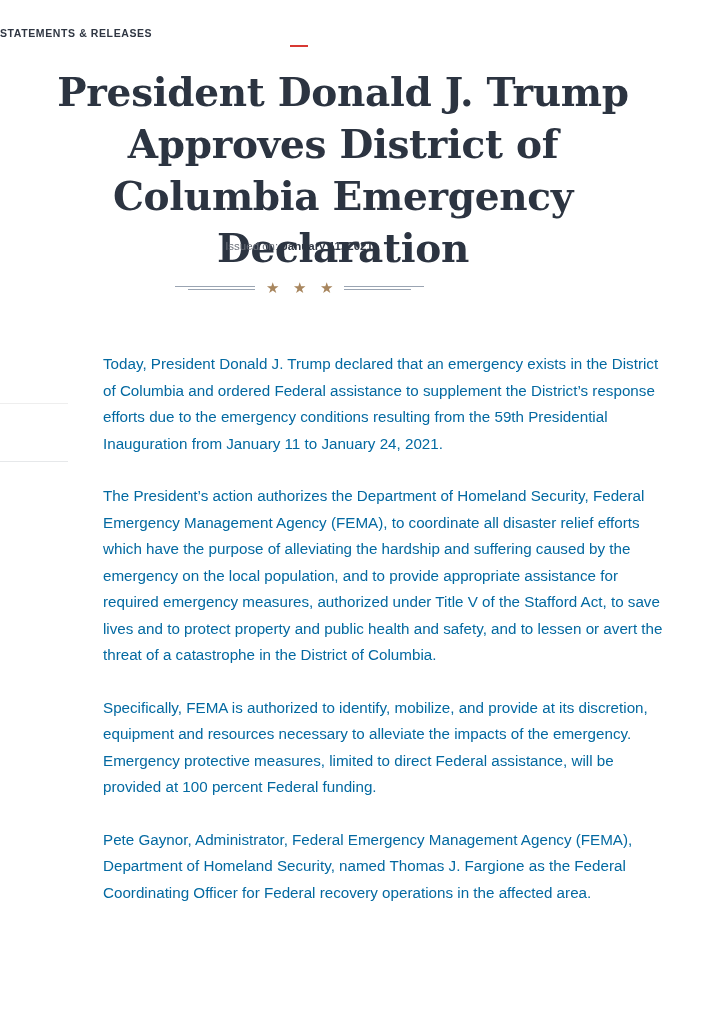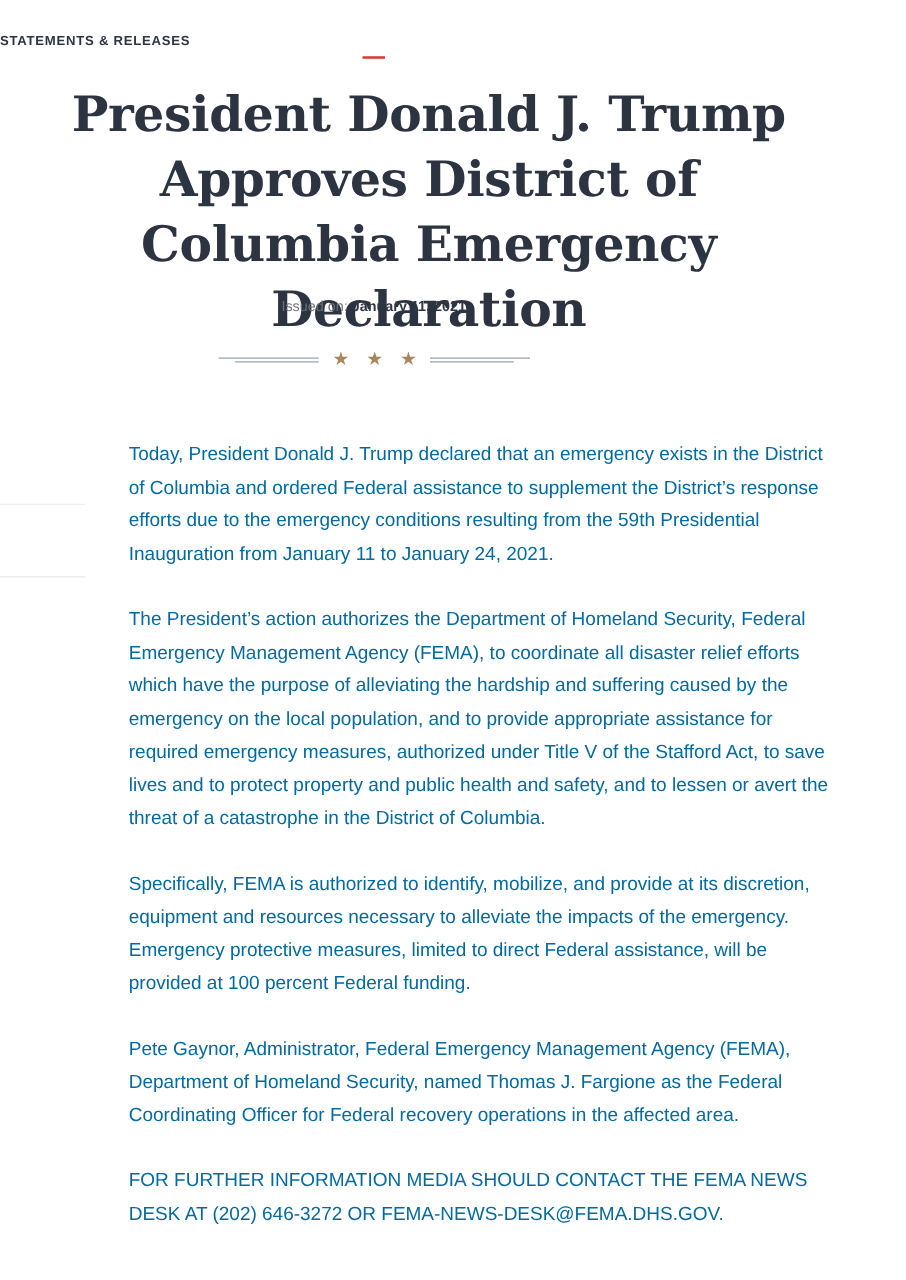--- a/index.html
+++ b/index.html
@@ -124,14 +124,13 @@
   <div class="line" style="left:169px; top:10px; width:67px;"></div>
 </div>
 
 <div class="share-box"></div>
 
 <div class="body">
   <p>Today, President Donald J. Trump declared that an emergency exists in the District of Columbia and ordered Federal assistance to supplement the District’s response efforts due to the emergency conditions resulting from the 59th Presidential Inauguration from January 11 to January 24, 2021.</p>
   <p>The President’s action authorizes the Department of Homeland Security, Federal Emergency Management Agency (FEMA), to coordinate all disaster relief efforts which have the purpose of alleviating the hardship and suffering caused by the emergency on the local population, and to provide appropriate assistance for required emergency measures, authorized under Title V of the Stafford Act, to save lives and to protect property and public health and safety, and to lessen or avert the threat of a catastrophe in the District of Columbia.</p>
   <p>Specifically, FEMA is authorized to identify, mobilize, and provide at its discretion, equipment and resources necessary to alleviate the impacts of the emergency. Emergency protective measures, limited to direct Federal assistance, will be provided at 100 percent Federal funding.</p>
   <p>Pete Gaynor, Administrator, Federal Emergency Management Agency (FEMA), Department of Homeland Security, named Thomas J. Fargione as the Federal Coordinating Officer for Federal recovery operations in the affected area.</p>
-  <p>FOR FURTHER INFORMATION MEDIA SHOULD CONTACT THE FEMA NEWS DESK AT (202) 646-3272 OR FEMA-NEWS-DESK@FEMA.DHS.GOV.</p>
 </div>
 
 </body></html>

